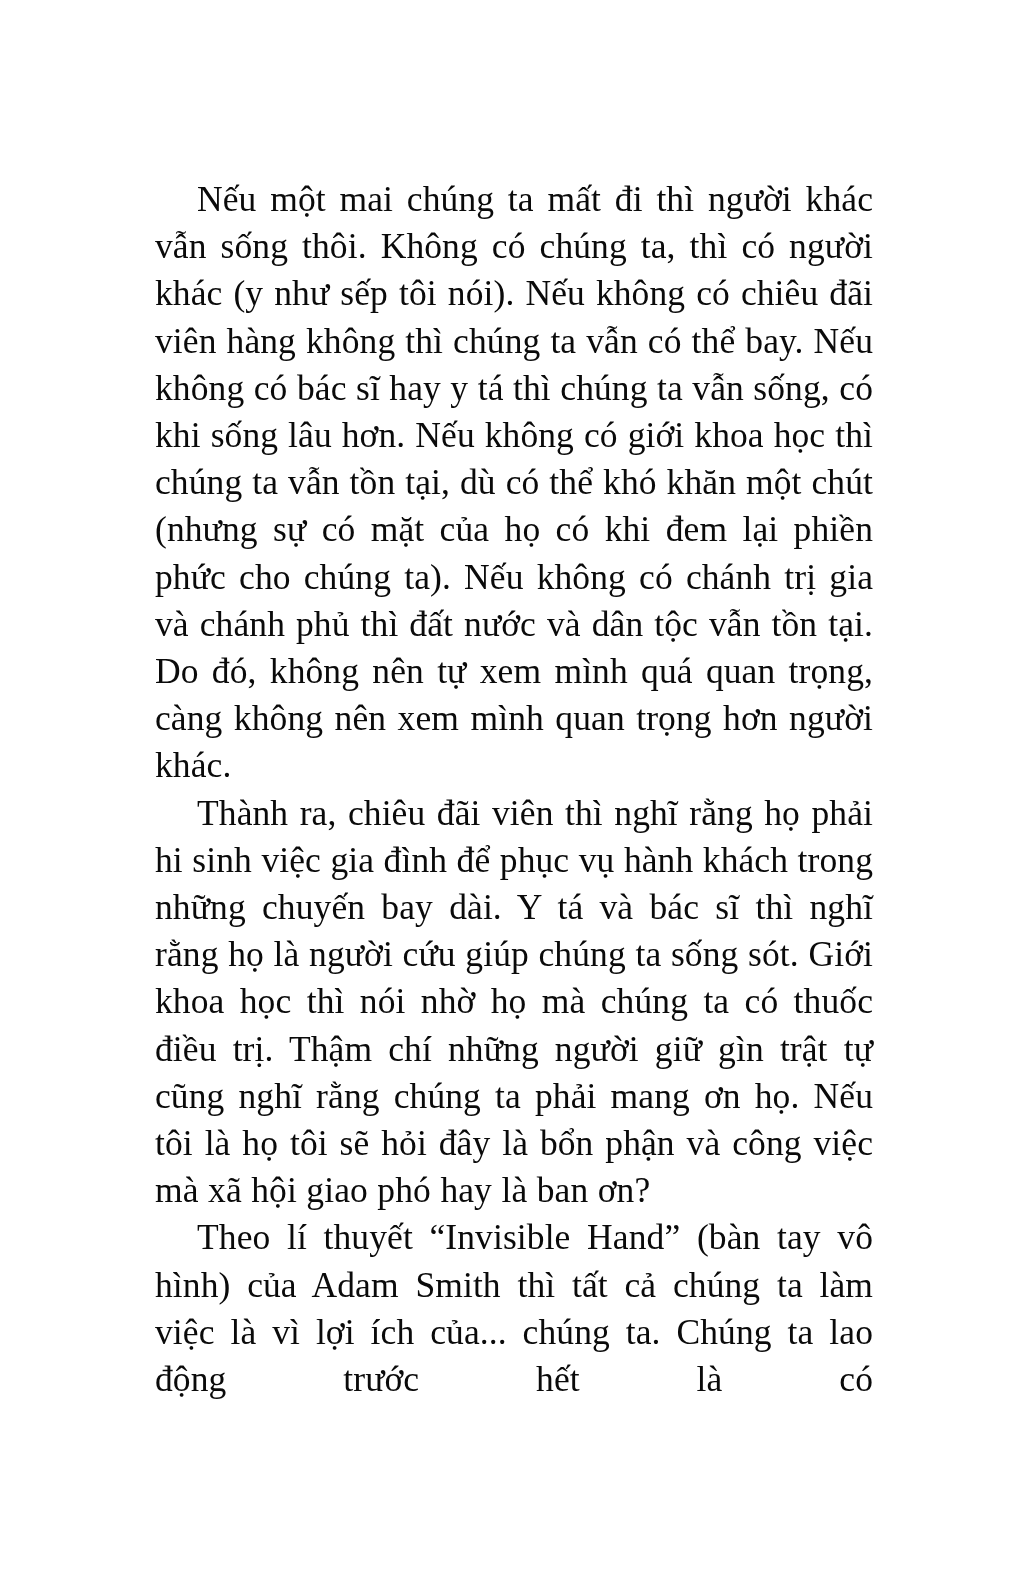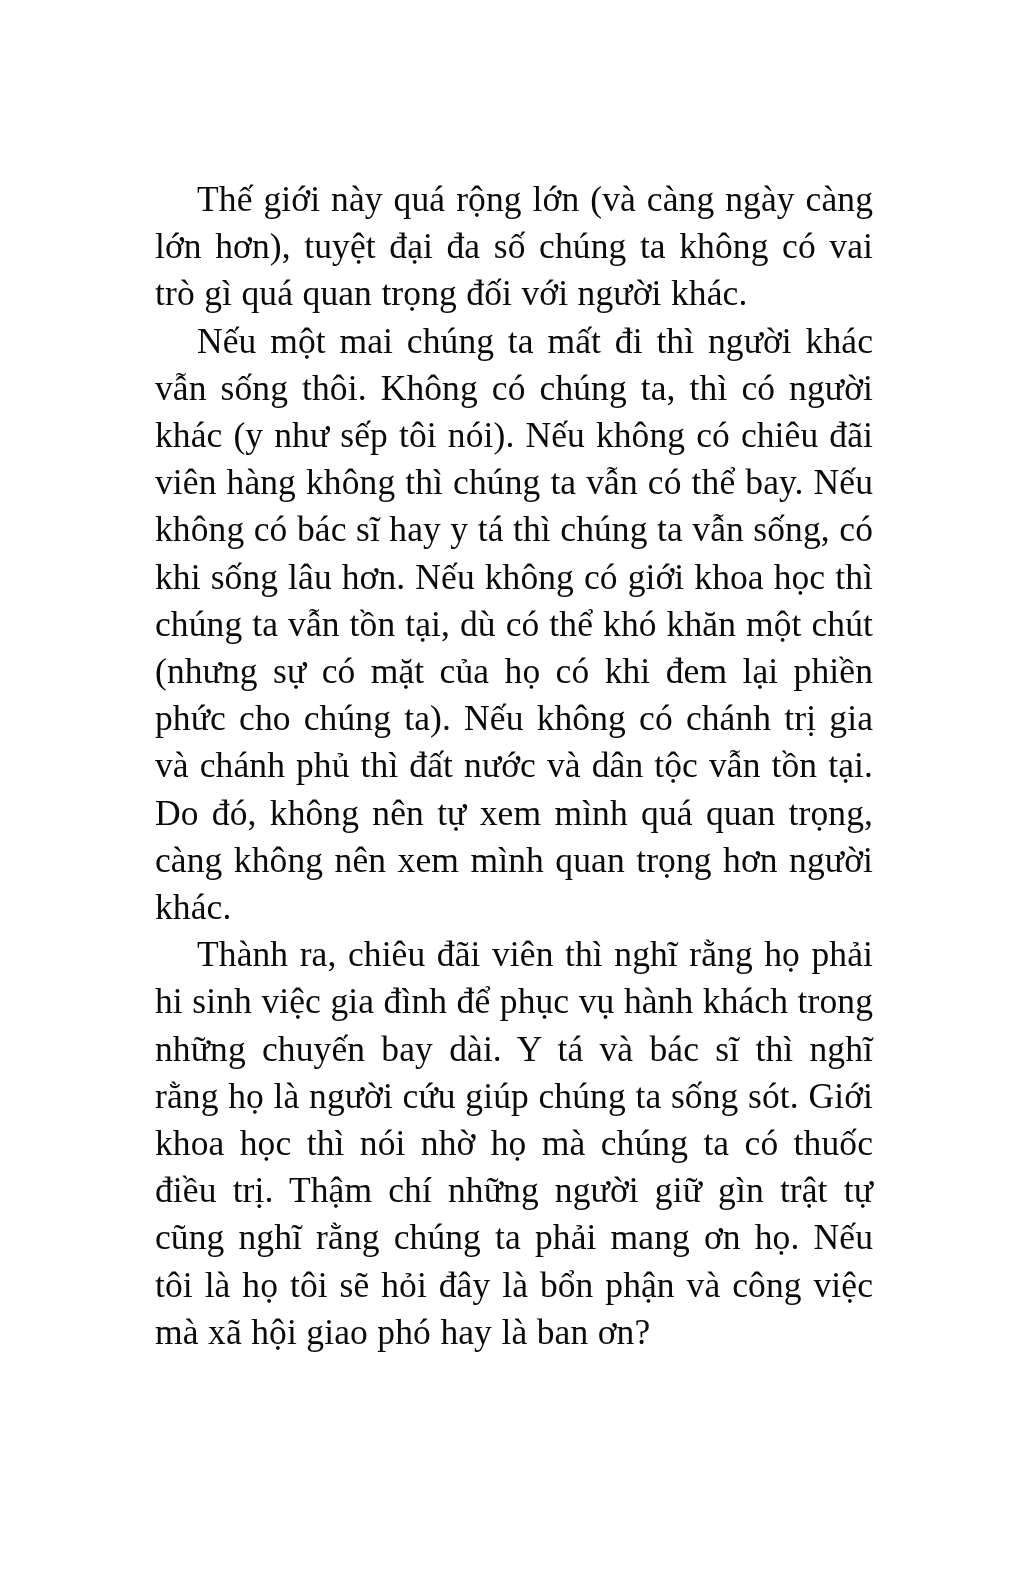--- a/index.html
+++ b/index.html
@@ -46,17 +46,17 @@
   
   .para.natural-end {
     text-align-last: left;
   }
 </style>
 </head>
 <body>
 
 <div class="page">
   <div class="text-column">
-    <p class="para natural-end">Thế giới này quá rộng lớn (và càng ngày càng lớn hơn), tuyệt đại đa số chúng ta không có vai trò gì quá quan trọng đối với người khác.</p>
     <p class="para natural-end">Nếu một mai chúng ta mất đi thì người khác vẫn sống thôi. Không có chúng ta, thì có người khác (y như sếp tôi nói). Nếu không có chiêu đãi viên hàng không thì chúng ta vẫn có thể bay. Nếu không có bác sĩ hay y tá thì chúng ta vẫn sống, có khi sống lâu hơn. Nếu không có giới khoa học thì chúng ta vẫn tồn tại, dù có thể khó khăn một chút (nhưng sự có mặt của họ có khi đem lại phiền phức cho chúng ta). Nếu không có chánh trị gia và chánh phủ thì đất nước và dân tộc vẫn tồn tại. Do đó, không nên tự xem mình quá quan trọng, càng không nên xem mình quan trọng hơn người khác.</p>
     <p class="para natural-end">Thành ra, chiêu đãi viên thì nghĩ rằng họ phải hi sinh việc gia đình để phục vụ hành khách trong những chuyến bay dài. Y tá và bác sĩ thì nghĩ rằng họ là người cứu giúp chúng ta sống sót. Giới khoa học thì nói nhờ họ mà chúng ta có thuốc điều trị. Thậm chí những người giữ gìn trật tự cũng nghĩ rằng chúng ta phải mang ơn họ. Nếu tôi là họ tôi sẽ hỏi đây là bổn phận và công việc mà xã hội giao phó hay là ban ơn?</p>
+    <p class="para last-open">Theo lí thuyết “Invisible Hand” (bàn tay vô hình) của Adam Smith thì tất cả chúng ta làm việc là vì lợi ích của... chúng ta. Chúng ta lao động trước hết là có</p>
   </div>
 </div>
 
 </body></html>

